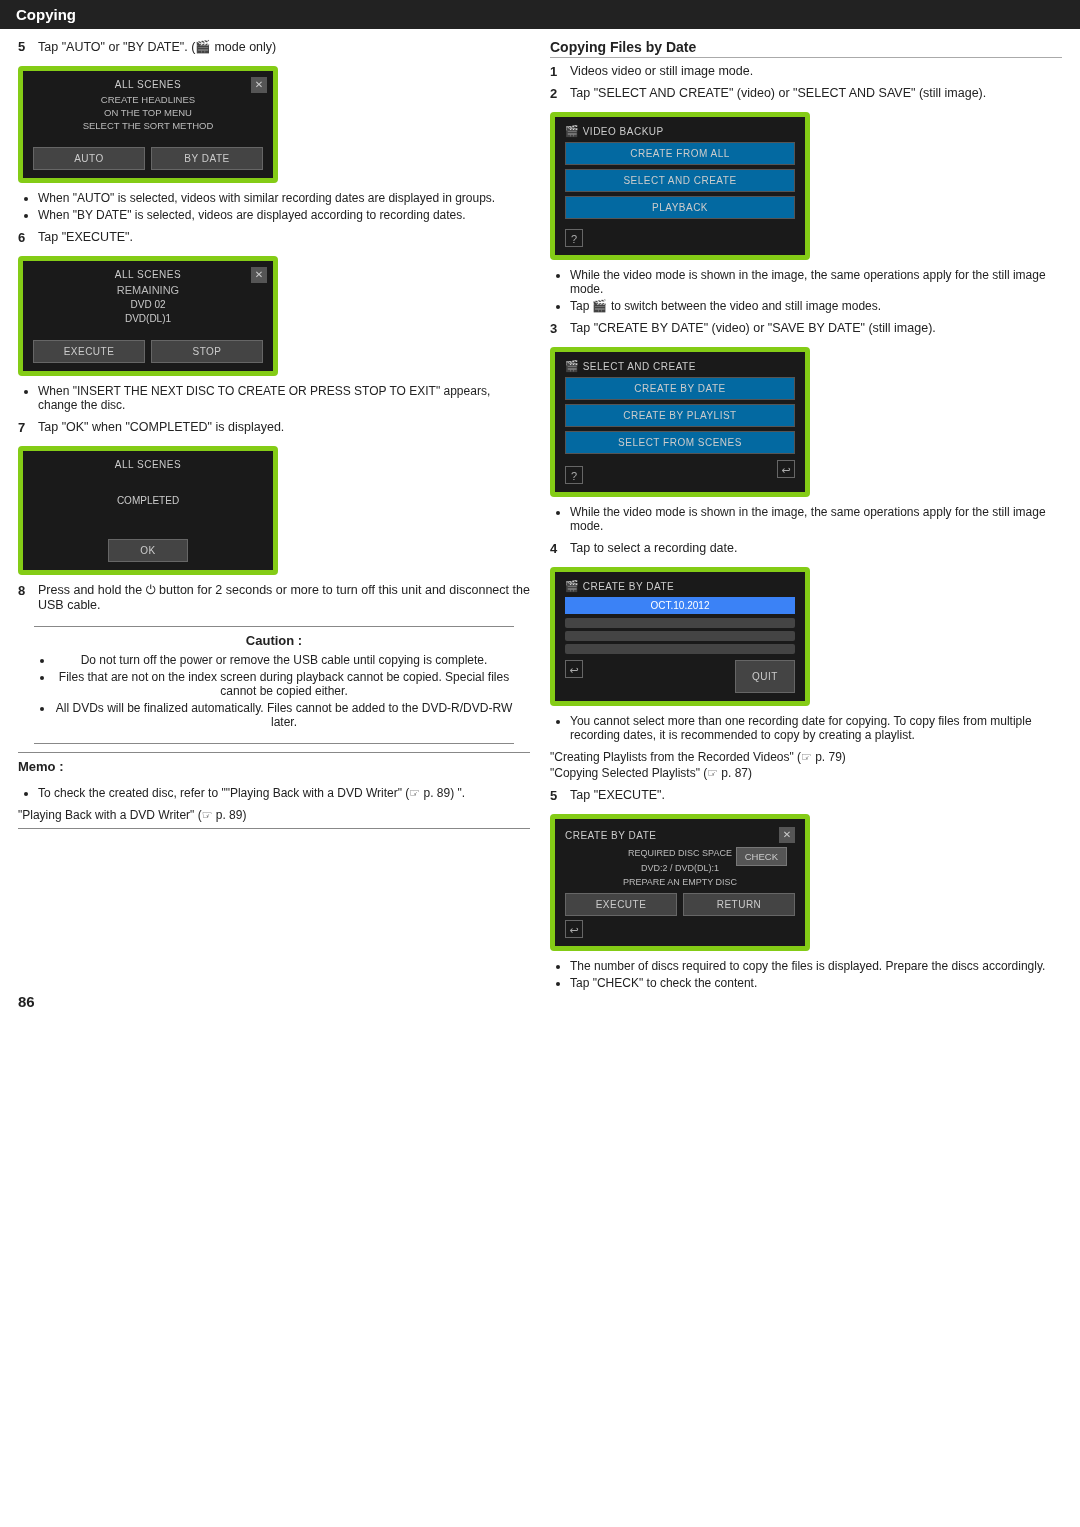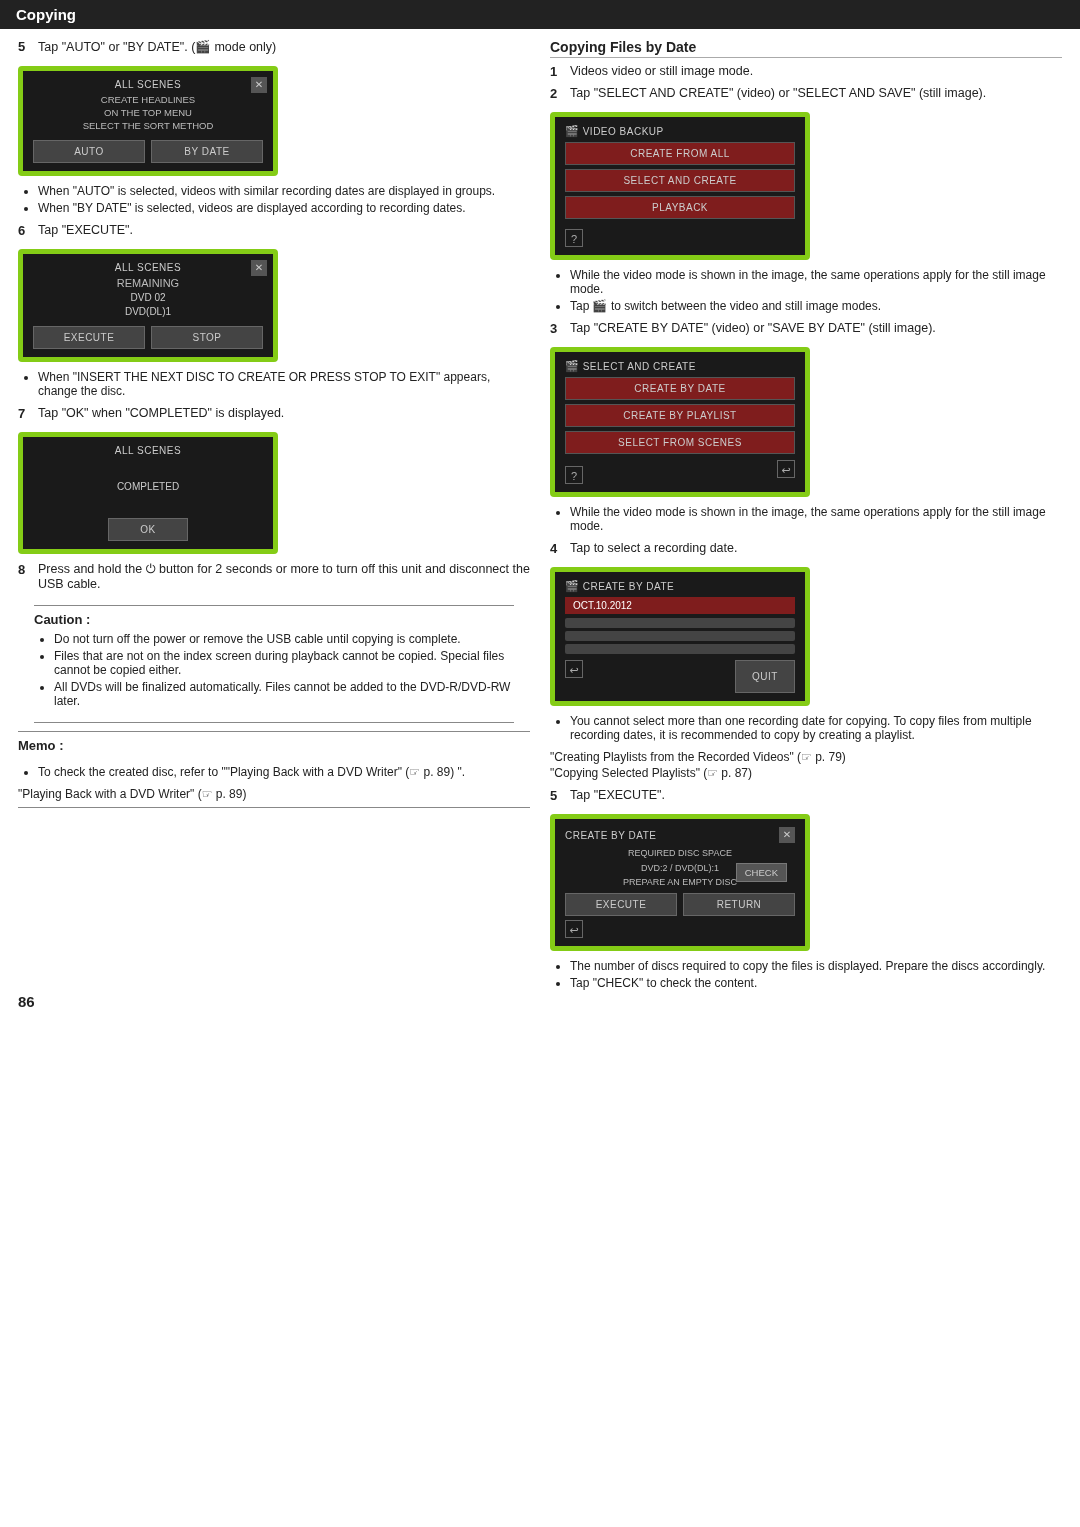--- a/index.html
+++ b/index.html
@@ -83,38 +83,38 @@
     .screen-subtitle {
       color: #bbb;
       font-size: 9.5px;
       text-align: center;
       text-transform: uppercase;
       margin-bottom: 2px;
     }
     .screen-btn-row {
       display: flex;
       gap: 6px;
-      margin-top: 9px;
+      margin-top: 16px;
     }
     .screen-btn {
       flex: 1;
       background: #444;
       color: #ccc;
       border: 1px solid #666;
       padding: 5px 0;
       text-align: center;
       font-size: 10px;
       text-transform: uppercase;
       cursor: pointer;
       letter-spacing: 0.5px;
     }
     .screen-menu-btn {
       display: block;
       width: 100%;
-      background: #7f1d1d;
+      background: #0369a1;
       color: #ccc;
       border: 1px solid #555;
       padding: 5px 10px;
       text-align: center;
       font-size: 10px;
       text-transform: uppercase;
       cursor: pointer;
       margin-bottom: 4px;
       letter-spacing: 0.5px;
     }
@@ -146,23 +146,24 @@
       line-height: 18px;
       display: inline-block;
       cursor: pointer;
     }
     .screen-footer {
       display: flex;
       justify-content: space-between;
       margin-top: 6px;
     }
     .date-highlight {
-      background: #7f1d1d;
+      background: #3b82f6;
       color: #fff;
       font-size: 10px;
+      text-align: center;
       padding: 3px 8px;
       margin-bottom: 4px;
     }
     .date-bar {
       background: #444;
       height: 10px;
       margin-bottom: 3px;
       border-radius: 2px;
     }
     .section-heading {
@@ -170,20 +171,21 @@
       font-size: 14px;
       border-bottom: 1px solid #aaa;
       margin-bottom: 6px;
       padding-bottom: 2px;
     }
     .caution-block {
       border-top: 1px solid #888;
       border-bottom: 1px solid #888;
       padding: 6px 0;
       margin: 8px 16px;
+      text-align: center;
     }
     .caution-title {
       font-weight: bold;
       font-size: 13px;
       margin-bottom: 4px;
     }
     .memo-block {
       border-top: 1px solid #888;
       border-bottom: 1px solid #888;
       padding: 6px 0;
@@ -211,21 +213,21 @@
     .screen-check-btn {
       background: #555;
       color: #ccc;
       border: 1px solid #777;
       padding: 3px 8px;
       font-size: 9.5px;
       text-transform: uppercase;
       cursor: pointer;
       position: absolute;
       right: 8px;
-      top: 16px;
+      top: 0;
     }
     .required-text {
       color: #bbb;
       font-size: 9px;
       text-align: center;
       text-transform: uppercase;
       margin-bottom: 2px;
       line-height: 1.4;
     }
     .right-col .section-heading {

